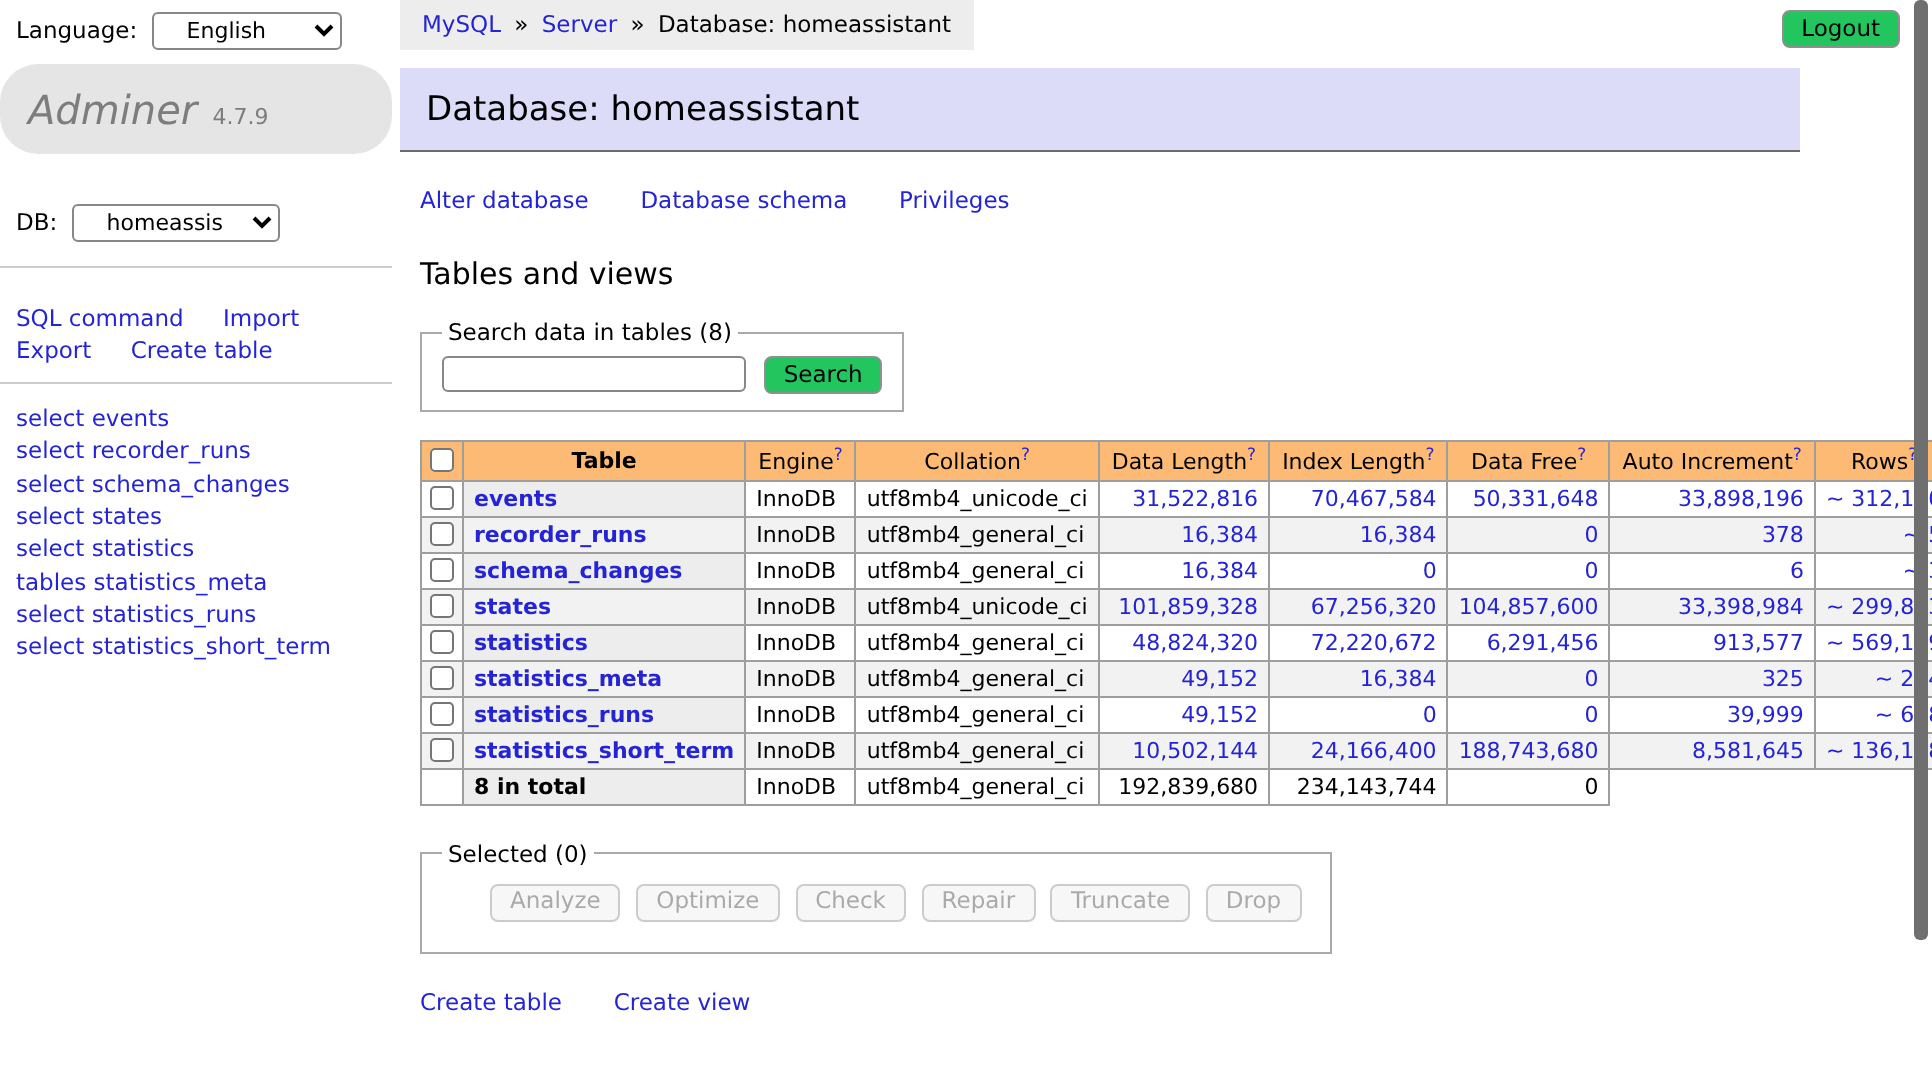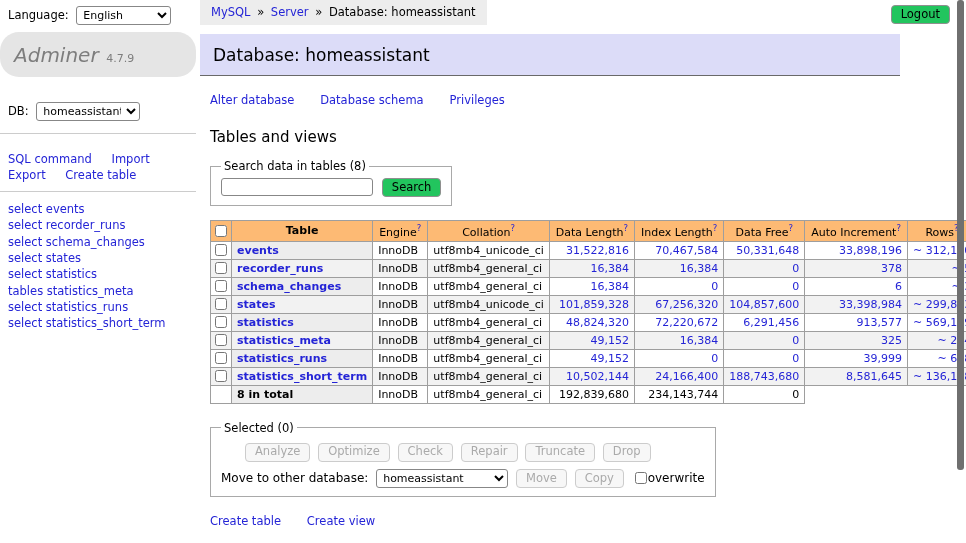--- a/index.html
+++ b/index.html
@@ -4,21 +4,21 @@
 <style>
   * { box-sizing: border-box; }
   html, body { margin: 0; padding: 0; width: 966px; height: 543px; overflow: hidden; }
   body { font-family: "DejaVu Sans", "Liberation Sans", sans-serif; font-size: 12px; color: #000; background: #fff; position: relative; }
   a { color: #2424d6; text-decoration: none; cursor: pointer; }
 
   
   .sidebar { position: absolute; left: 0; top: 0; width: 196px; }
   .lang-row { margin: 0; padding: 6px 8px 7px; font-size: 11.5px; }
   .lang-row select { margin-left: 4px; }
-  select { font-size: 11px; font-family: inherit; border: 1px solid #878787; border-radius: 3px; background: #fff; padding: 1px 2px; height: 19px; }
+  select { font-size: 11px; font-family: inherit; border: 1px solid #878787; border-radius: 3px; background: #fff; padding: 1px 12px; height: 19px; }
   .brand { margin: 0; padding: 8px 14px 9px; background: #e5e5e5; font-weight: normal; border-radius: 19px; }
   .brand-name { font-style: italic; color: #7d7d7d; font-size: 20px; }
   .brand-ver { color: #7d7d7d; font-size: 11px; font-weight: normal; }
   .db-section { padding: 13px 8px 12px; border-bottom: 1px solid #ccc; font-size: 11.5px; }
   .db-section select { width: 104px; margin-left: 4px; }
   .sidebar-actions { padding: 7px 8px 8px; border-bottom: 1px solid #ccc; font-size: 11.5px; line-height: 1.35; }
   .sidebar-actions a { margin-right: 16px; }
   .sidebar-tables { padding: 9px 8px; font-size: 11.5px; }
   .sidebar-tables a { display: block; line-height: 1.42; }
 
@@ -270,31 +270,20 @@
     <fieldset class="selected-fieldset">
       <legend>Selected (0)</legend>
       <div class="sel-buttons">
         <button class="disabled" disabled="">Analyze</button>
         <button class="disabled" disabled="">Optimize</button>
         <button class="disabled" disabled="">Check</button>
         <button class="disabled" disabled="">Repair</button>
         <button class="disabled" disabled="">Truncate</button>
         <button class="disabled" disabled="">Drop</button>
       </div>
-      <div class="move-row">
-        <span>Move to other database:</span>
-        <select>
-          <option>homeassistant</option>
-        </select>
-        <button class="disabled" disabled="">Move</button>
-        <button class="disabled" disabled="">Copy</button>
-        <span class="overwrite-wrap">
-          <input type="checkbox" style=""><span>overwrite</span>
-        </span>
-      </div>
     </fieldset>
 
     <p class="footer-links">
       <a>Create table</a>
       <a>Create view</a>
     </p>
 
     
     
 

